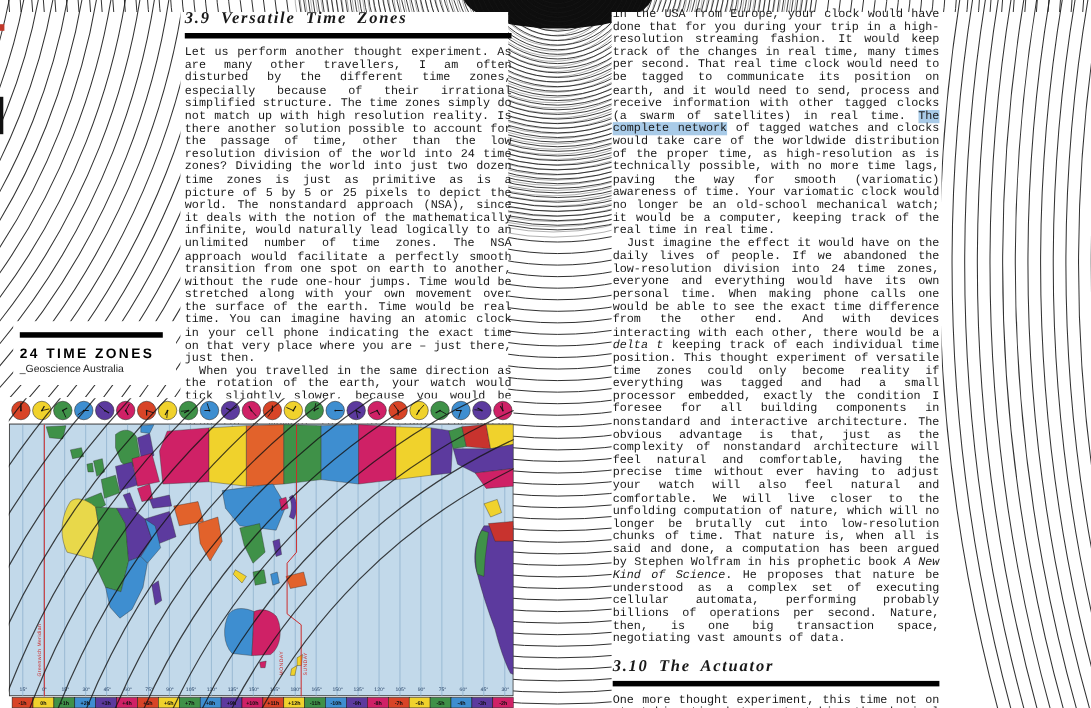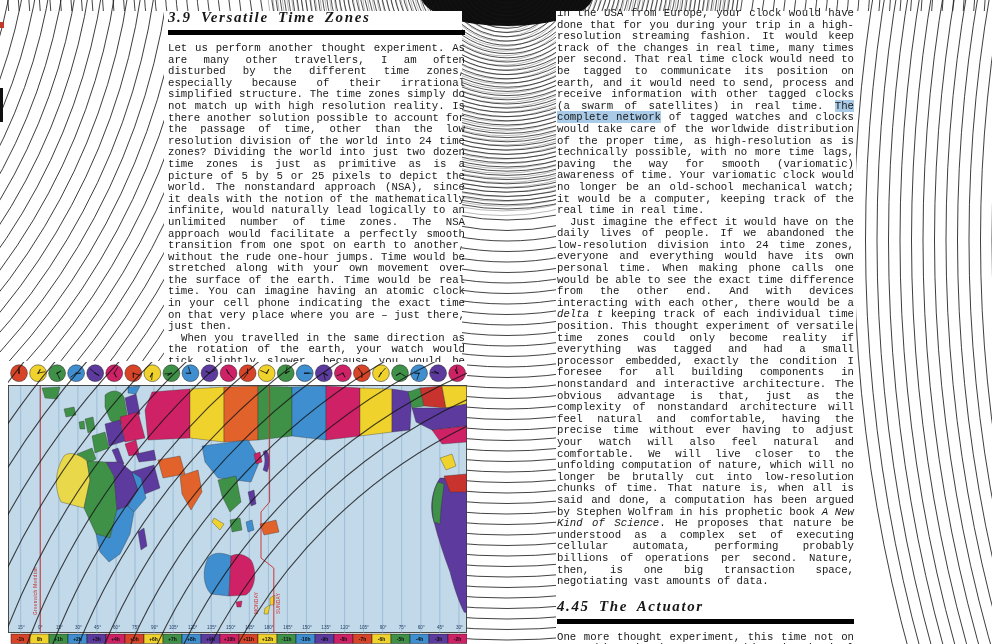--- a/index.html
+++ b/index.html
@@ -252,25 +252,30 @@
     <rect x="0" y="22" width="4" height="6" fill="#c0392b"></rect>
   </svg>
 
   <section class="col" id="left-col">
     <h2>3.9 Versatile Time Zones</h2>
     <div class="rule"></div>
     <p>Let us perform another thought experiment. As are many other travellers, I am often disturbed by the different time zones, especially because of their irrational simplified structure. The time zones simply do not match up with high resolution reality. Is there another solution possible to account for the passage of time, other than the low resolution division of the world into 24 time zones? Dividing the world into just two dozen time zones is just as primitive as is a picture of 5 by 5 or 25 pixels to depict the world. The nonstandard approach (NSA), since it deals with the notion of the mathematically infinite, would naturally lead logically to an unlimited number of time zones. The NSA approach would facilitate a perfectly smooth transition from one spot on earth to another, without the rude one-hour jumps. Time would be stretched along with your own movement over the surface of the earth. Time would be real time. You can imagine having an atomic clock in your cell phone indicating the exact time on that very place where you are – just there, just then.</p>
     <p class="indent">When you travelled in the same direction as the rotation of the earth, your watch would tick slightly slower, because you would be going faster than the flow of time. When you stop for a moment for a stoplight, the watch would slow down to the general speed of the rotation of the earth again. And when you were travelling in the opposite direction your clock would speed up to compensate for the loss of time. (Remember that the USA is always six to nine hours behind Central European Time, while China is well ahead of that.) Now instead of resetting your clock manually when arriving</p>
   </section>
 
+  <aside class="sidebar">
+    <div class="rule"></div>
+    <div class="sidebar-title">24 TIME ZONES</div>
+    <div class="sidebar-sub">_Geoscience Australia</div>
+  </aside>
 
   <section class="col" id="right-col">
     <p><span>in the USA from Europe, your clock would have done that for you during your trip in a high-resolution streaming fashion. It would keep track of the changes in real time, many times per second. That real time clock would need to be tagged to communicate its position on earth, and it would need to send, process and receive information with other tagged clocks (a swarm of satellites) in real time. </span><span class="hl" style="background-color: rgb(169, 203, 232);">The complete network</span><span> of tagged watches and clocks would take care of the worldwide distribution of the proper time, as high-resolution as is technically possible, with no more time lags, paving the way for smooth (variomatic) awareness of time. Your variomatic clock would no longer be an old-school mechanical watch; it would be a computer, keeping track of the real time in real time.</span></p>
     <p class="indent"><span>Just imagine the effect it would have on the daily lives of people. If we abandoned the low-resolution division into 24 time zones, everyone and everything would have its own personal time. When making phone calls one would be able to see the exact time difference from the other end. And with devices interacting with each other, there would be a </span><i>delta t</i><span> keeping track of each individual time position. This thought experiment of versatile time zones could only become reality if everything was tagged and had a small processor embedded, exactly the condition I foresee for all building components in nonstandard and interactive architecture. The obvious advantage is that, just as the complexity of nonstandard architecture will feel natural and comfortable, having the precise time without ever having to adjust your watch will also feel natural and comfortable. We will live closer to the unfolding computation of nature, which will no longer be brutally cut into low-resolution chunks of time. That nature is, when all is said and done, a computation has been argued by Stephen Wolfram in his prophetic book </span><i>A New Kind of Science</i><span>. He proposes that nature be understood as a complex set of executing cellular automata, performing probably billions of operations per second. Nature, then, is one big transaction space, negotiating vast amounts of data.</span></p>
-    <h2>4.45 The Actuator</h2>
+    <h2>3.10 The Actuator</h2>
     <div class="rule"></div>
     <p>One more thought experiment, this time not on stretching time but on stretching the physical structure of a high-rise tower. This thought experiment explores the potential of programmable architecture. Imagine a one-mile-high tower – not feasible unless we apply the new technology of programmable building components. As explained before, we can apply the technique of programming embedded actuators to bring more excitement into the built structure as it changes shape in real time. Moreover, a programmable building can also be programmed to dynamically freeze into an extremely motionless crystal. Let’s investigate in further detail this extreme end of the spectrum of possibilities of programmable architecture. While there is no bandwidth for static architecture since it is fixed to one particular configuration, the bandwidth of the behaviour of buildings with actuators may range from almost zero to almost endless: zero being the completely frozen situation; endless being the maximum amount of movements that is mechanically and electronically feasible.</p>
   </section>
 
   <figure class="map">
     <svg id="map-svg" width="459" height="282" viewBox="0 0 459 282">
       <rect x="0" y="0" width="459" height="23" fill="#ffffff"></rect>
       <g id="map-body">
         <rect x="0.5" y="23.5" width="458" height="247" fill="#c2d9ea" stroke="#3a3a3a" stroke-width="0.9"></rect>
         <g id="zone-lines">

